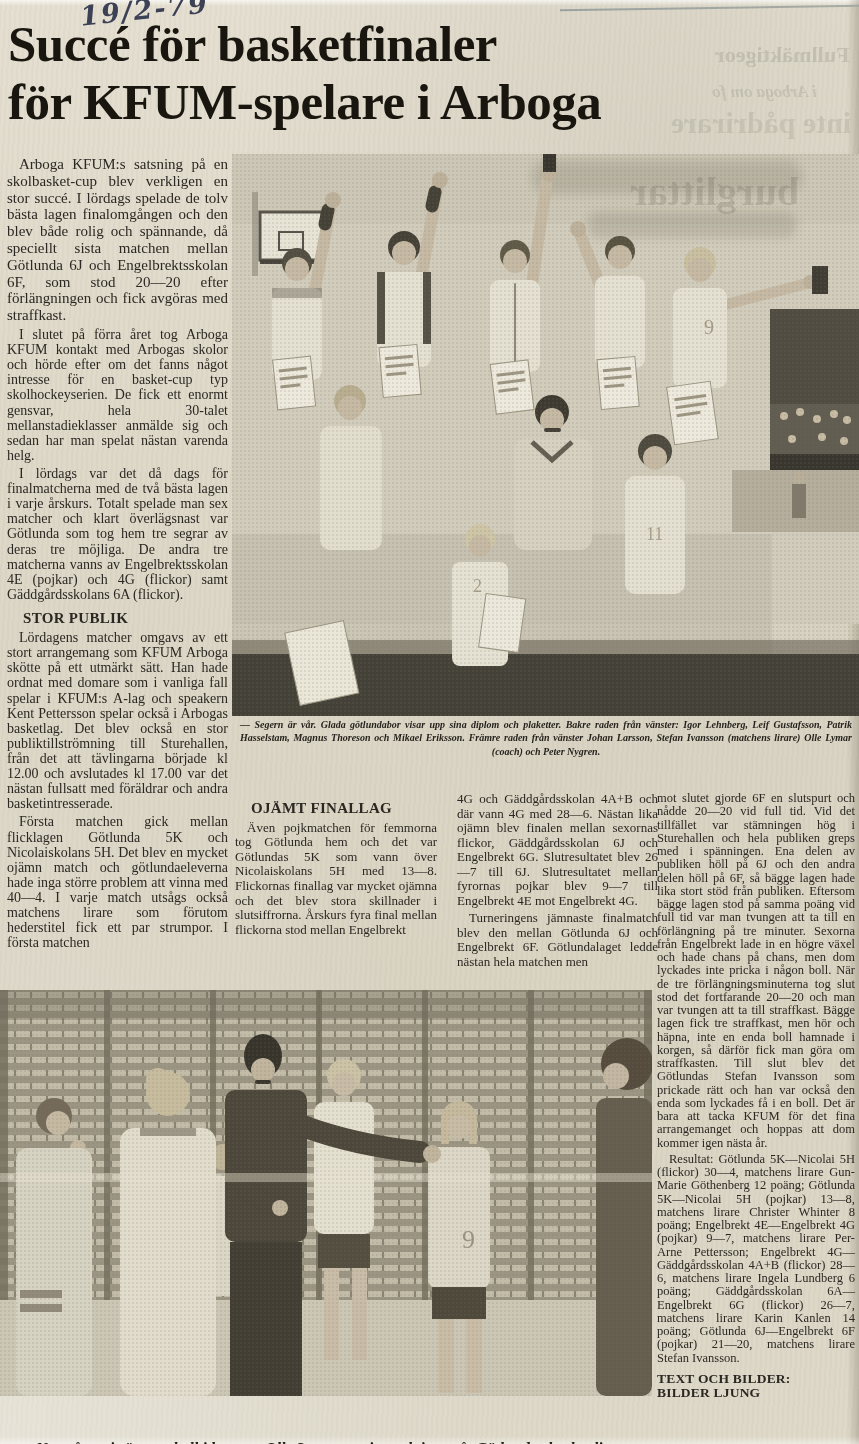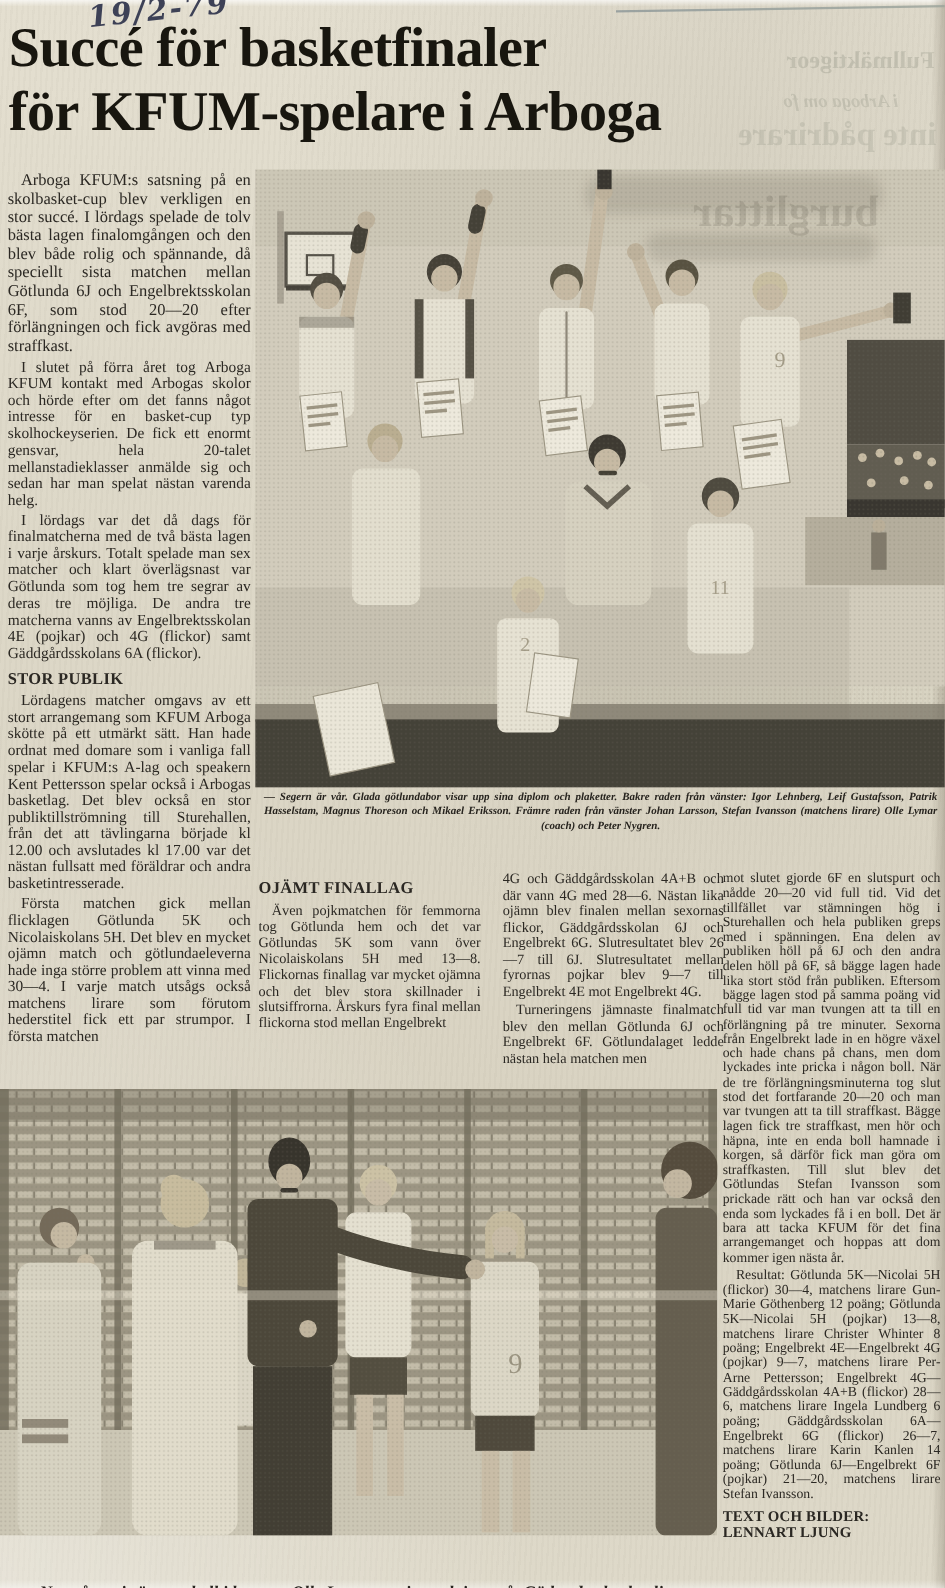--- a/index.html
+++ b/index.html
@@ -31,21 +31,21 @@
   .bleed{position:absolute;transform:scaleX(-1);color:#6f7465;font-weight:700;
     filter:blur(0.7px);white-space:nowrap;z-index:3;pointer-events:none;}
   .bleed.b1{right:10px;top:42px;font-size:22px;opacity:.22;}
   .bleed.b2{right:42px;top:82px;font-size:17px;font-style:italic;opacity:.20;}
   .bleed.b3{right:8px;top:106px;font-size:30px;opacity:.17;}
   .bleed.b4{right:60px;top:168px;font-size:40px;opacity:.20;color:#5e594c;}
 
   .body-col{position:absolute;text-align:justify;}
   .body-col p{margin:0 0 3px 0;text-indent:12px;}
   .lead{font-weight:400;font-size:15px;line-height:1.12;text-indent:10px;}
-  .subhead{font-weight:700;font-size:15px;letter-spacing:.3px;margin:8px 0 4px 0;text-indent:0 !important;}
+  .subhead{font-weight:700;font-size:15px;letter-spacing:.3px;margin:8px 0 4px 16px;text-indent:0 !important;}
   .col0{left:7px;top:156px;width:221px;font-size:14px;line-height:1.08;height:832px;overflow:hidden;}
   .colA{left:235px;top:792px;width:202px;font-size:13px;line-height:1.12;height:198px;overflow:hidden;}
   .colB{left:445px;top:792px;width:201px;font-size:13px;line-height:1.12;height:198px;overflow:hidden;margin-left:12px;}
   .colC{left:657px;top:792px;width:198px;font-size:12.5px;line-height:1.06;}
   .byline{font-weight:700;font-size:13.5px;margin-top:7px;letter-spacing:.2px;}
 
   .cap{position:absolute;font-style:italic;font-weight:700;color:#26231e;}
   .cap1{left:240px;top:718px;width:612px;font-size:10px;line-height:1.33;
     text-align:justify;text-align-last:center;}
   .cap2{left:16px;top:1438px;width:624px;font-size:16px;line-height:1.38;text-align:left;}
@@ -70,25 +70,25 @@
     <span>för KFUM-spelare i Arboga</span>
   </h1>
 
   <div class="bleed b1">Fullmäktigeor</div>
   <div class="bleed b2">i Arboga om fo</div>
   <div class="bleed b3">inte pådrirare</div>
   <div class="bleed b4">burglittar</div>
 
   <div class="body-col col0">
     <p class="lead">Arboga KFUM:s satsning på en skolbasket-cup blev verkligen en stor succé. I lördags spelade de tolv bästa lagen finalomgången och den blev både rolig och spännande, då speciellt sista matchen mellan Götlunda 6J och Engelbrektsskolan 6F, som stod 20—20 efter förlängningen och fick avgöras med straffkast.</p>
-    <p>I slutet på förra året tog Arboga KFUM kontakt med Arbogas skolor och hörde efter om det fanns något intresse för en basket-cup typ skolhockeyserien. De fick ett enormt gensvar, hela 20-talet mellanstadieklasser anmälde sig och sedan har man spelat nästan varenda helg.</p>
+    <p>I slutet på förra året tog Arboga KFUM kontakt med Arbogas skolor och hörde efter om det fanns något intresse för en basket-cup typ skolhockeyserien. De fick ett enormt gensvar, hela 30-talet mellanstadieklasser anmälde sig och sedan har man spelat nästan varenda helg.</p>
     <p>I lördags var det då dags för finalmatcherna med de två bästa lagen i varje årskurs. Totalt spelade man sex matcher och klart överlägsnast var Götlunda som tog hem tre segrar av deras tre möjliga. De andra tre matcherna vanns av Engelbrektsskolan 4E (pojkar) och 4G (flickor) samt Gäddgårdsskolans 6A (flickor).</p>
     <div class="subhead">STOR PUBLIK</div>
     <p>Lördagens matcher omgavs av ett stort arrangemang som KFUM Arboga skötte på ett utmärkt sätt. Han hade ordnat med domare som i vanliga fall spelar i KFUM:s A-lag och speakern Kent Pettersson spelar också i Arbogas basketlag. Det blev också en stor publiktillströmning till Sturehallen, från det att tävlingarna började kl 12.00 och avslutades kl 17.00 var det nästan fullsatt med föräldrar och andra basketintresserade.</p>
-    <p>Första matchen gick mellan flicklagen Götlunda 5K och Nicolaiskolans 5H. Det blev en mycket ojämn match och götlundaeleverna hade inga större problem att vinna med 30—4. I varje match utsågs också matchens lirare som förutom hederstitel fick ett par strumpor. I första matchen</p>
+    <p>Första matchen gick mellan flicklagen Götlunda 5K och Nicolaiskolans 5H. Det blev en mycket ojämn match och götlundaeleverna hade inga större problem att vinna med 40—4. I varje match utsågs också matchens lirare som förutom hederstitel fick ett par strumpor. I första matchen</p>
   </div>
 
   <div class="photo1">
     <svg viewBox="0 0 627 562" preserveAspectRatio="none">
       <defs>
         <pattern id="dots1" width="4" height="4" patternUnits="userSpaceOnUse">
           <circle cx="1" cy="1" r="0.9" fill="#6e6a5e"></circle>
         </pattern>
         <filter id="blur1">
             <feGaussianBlur stdDeviation="5"></feGaussianBlur>
@@ -241,21 +241,21 @@
   </div>
   <div class="body-col colB">
     <p style="text-indent:0">4G och Gäddgårdsskolan 4A+B och där vann 4G med 28—6. Nästan lika ojämn blev finalen mellan sexornas flickor, Gäddgårdsskolan 6J och Engelbrekt 6G. Slutresultatet blev 26—7 till 6J. Slutresultatet mellan fyrornas pojkar blev 9—7 till Engelbrekt 4E mot Engelbrekt 4G.</p>
     <p>Turneringens jämnaste finalmatch blev den mellan Götlunda 6J och Engelbrekt 6F. Götlundalaget ledde nästan hela matchen men</p>
   </div>
   <div class="body-col colC">
     <p style="text-indent:0">mot slutet gjorde 6F en slutspurt och nådde 20—20 vid full tid. Vid det tillfället var stämningen hög i Sturehallen och hela publiken greps med i spänningen. Ena delen av publiken höll på 6J och den andra delen höll på 6F, så bägge lagen hade lika stort stöd från publiken. Eftersom bägge lagen stod på samma poäng vid full tid var man tvungen att ta till en förlängning på tre minuter. Sexorna från Engelbrekt lade in en högre växel och hade chans på chans, men dom lyckades inte pricka i någon boll. När de tre förlängningsminuterna tog slut stod det fortfarande 20—20 och man var tvungen att ta till straffkast. Bägge lagen fick tre straffkast, men hör och häpna, inte en enda boll hamnade i korgen, så därför fick man göra om straffkasten. Till slut blev det Götlundas Stefan Ivansson som prickade rätt och han var också den enda som lyckades få i en boll. Det är bara att tacka KFUM för det fina arrangemanget och hoppas att dom kommer igen nästa år.</p>
     <p>Resultat: Götlunda 5K—Nicolai 5H (flickor) 30—4, matchens lirare Gun-Marie Göthenberg 12 poäng; Götlunda 5K—Nicolai 5H (pojkar) 13—8, matchens lirare Christer Whinter 8 poäng; Engelbrekt 4E—Engelbrekt 4G (pojkar) 9—7, matchens lirare Per-Arne Pettersson; Engelbrekt 4G—Gäddgårdsskolan 4A+B (flickor) 28—6, matchens lirare Ingela Lundberg 6 poäng; Gäddgårdsskolan 6A—Engelbrekt 6G (flickor) 26—7, matchens lirare Karin Kanlen 14 poäng; Götlunda 6J—Engelbrekt 6F (pojkar) 21—20, matchens lirare Stefan Ivansson.</p>
     <div class="byline">
       <div>TEXT OCH BILDER:</div>
-      <div>LENNART LJUNG</div>
+      <div>BILDER LJUNG</div>
     </div>
   </div>
 
   <div class="photo2">
     <svg viewBox="0 0 652 406" preserveAspectRatio="none">
       <defs>
         <pattern id="dots2" width="4" height="4" patternUnits="userSpaceOnUse">
           <circle cx="1" cy="1" r="0.9" fill="#6e6a5e"></circle>
         </pattern>
         <pattern id="slats" width="16" height="13" patternUnits="userSpaceOnUse">

